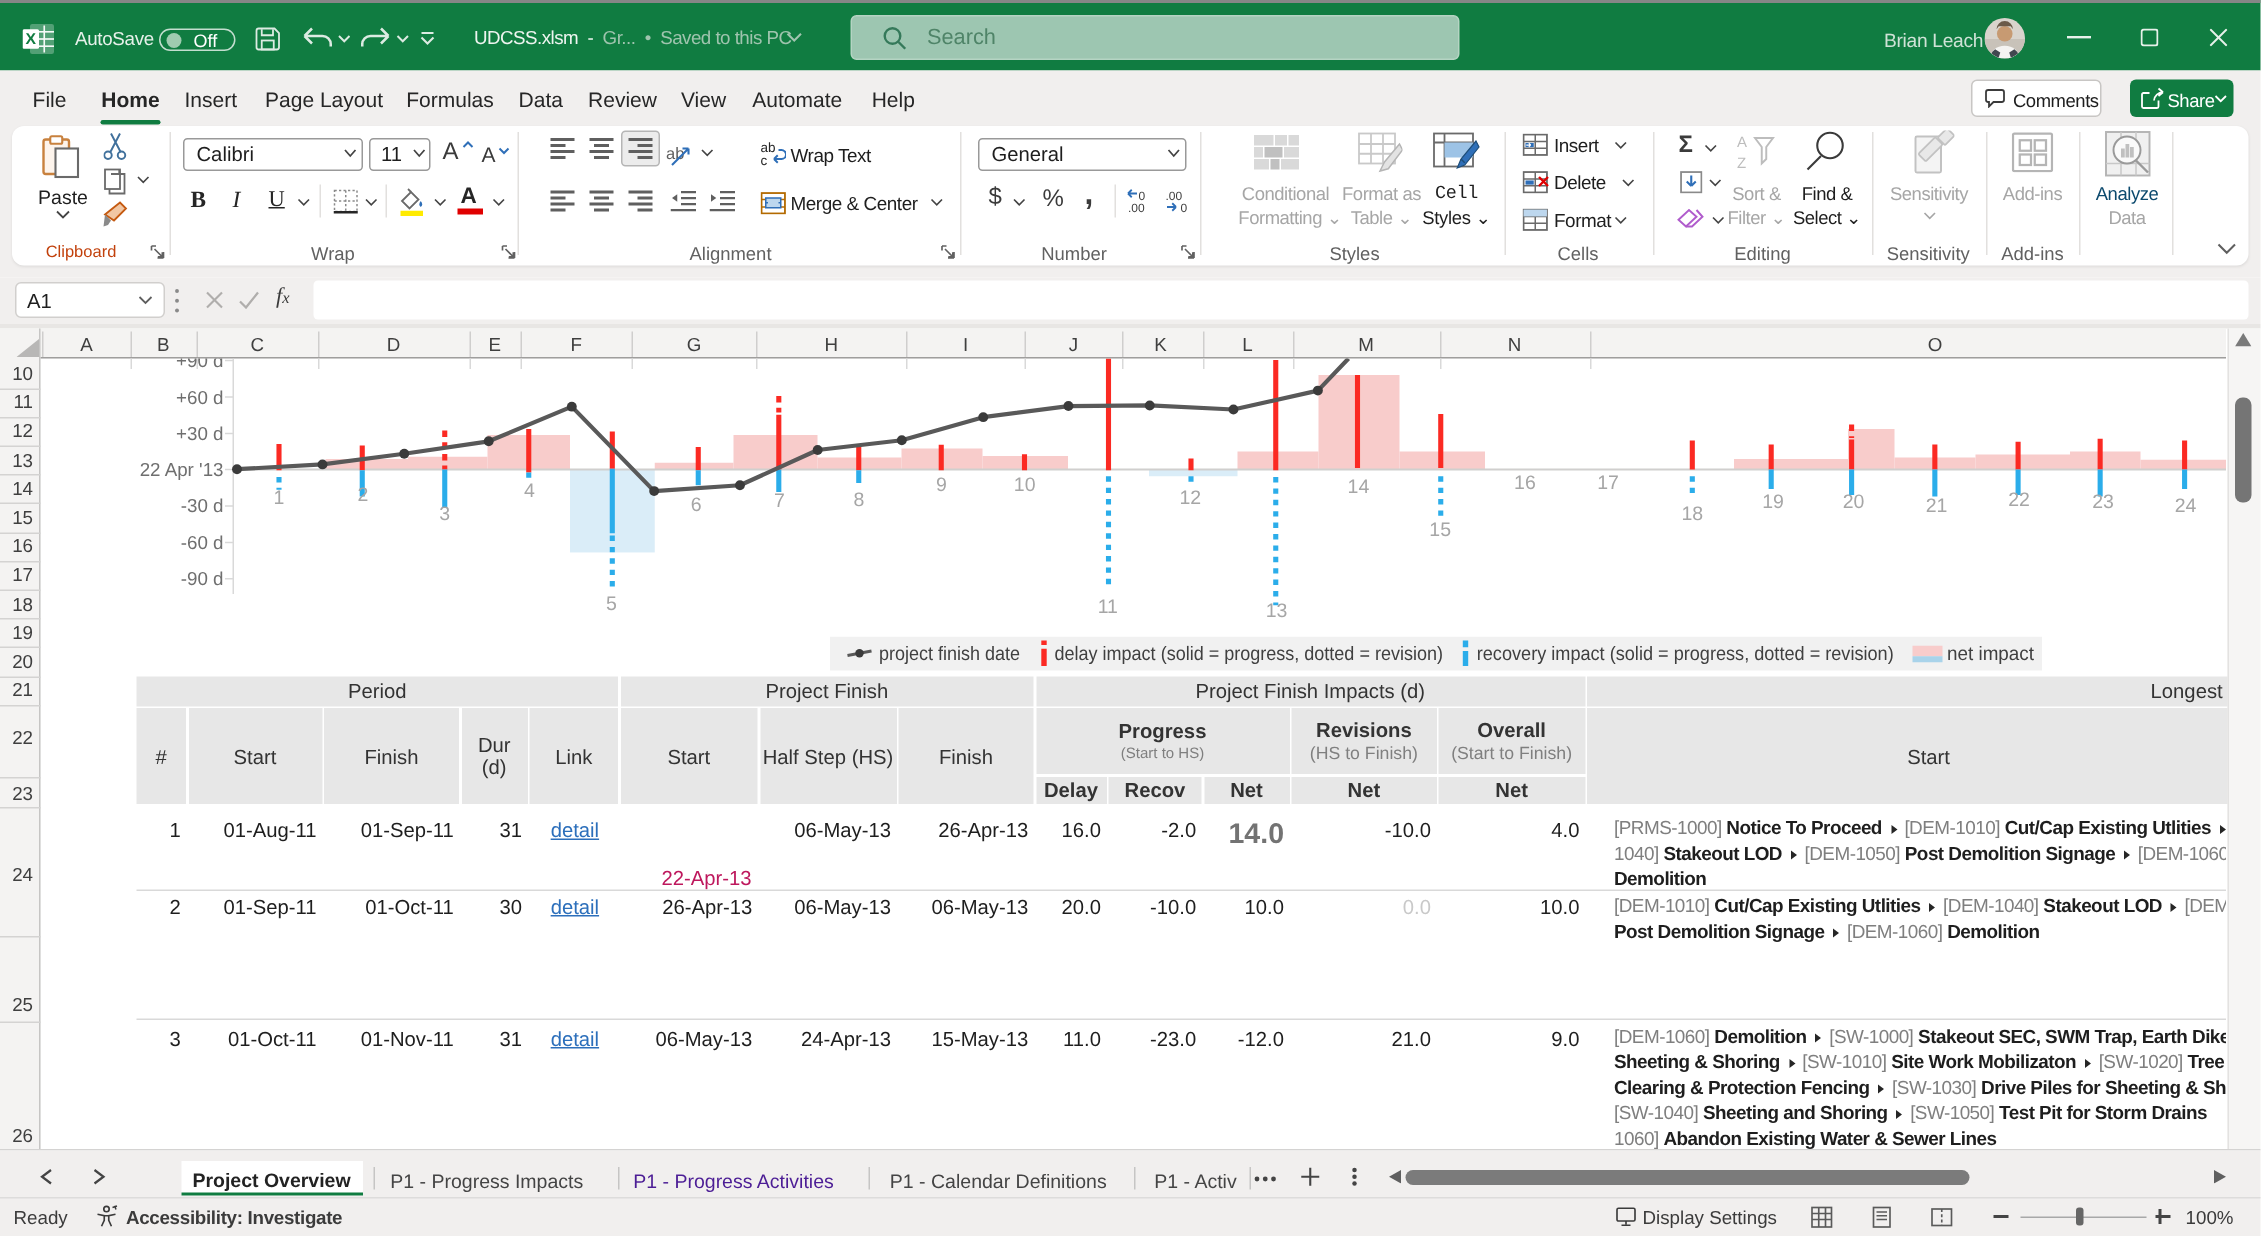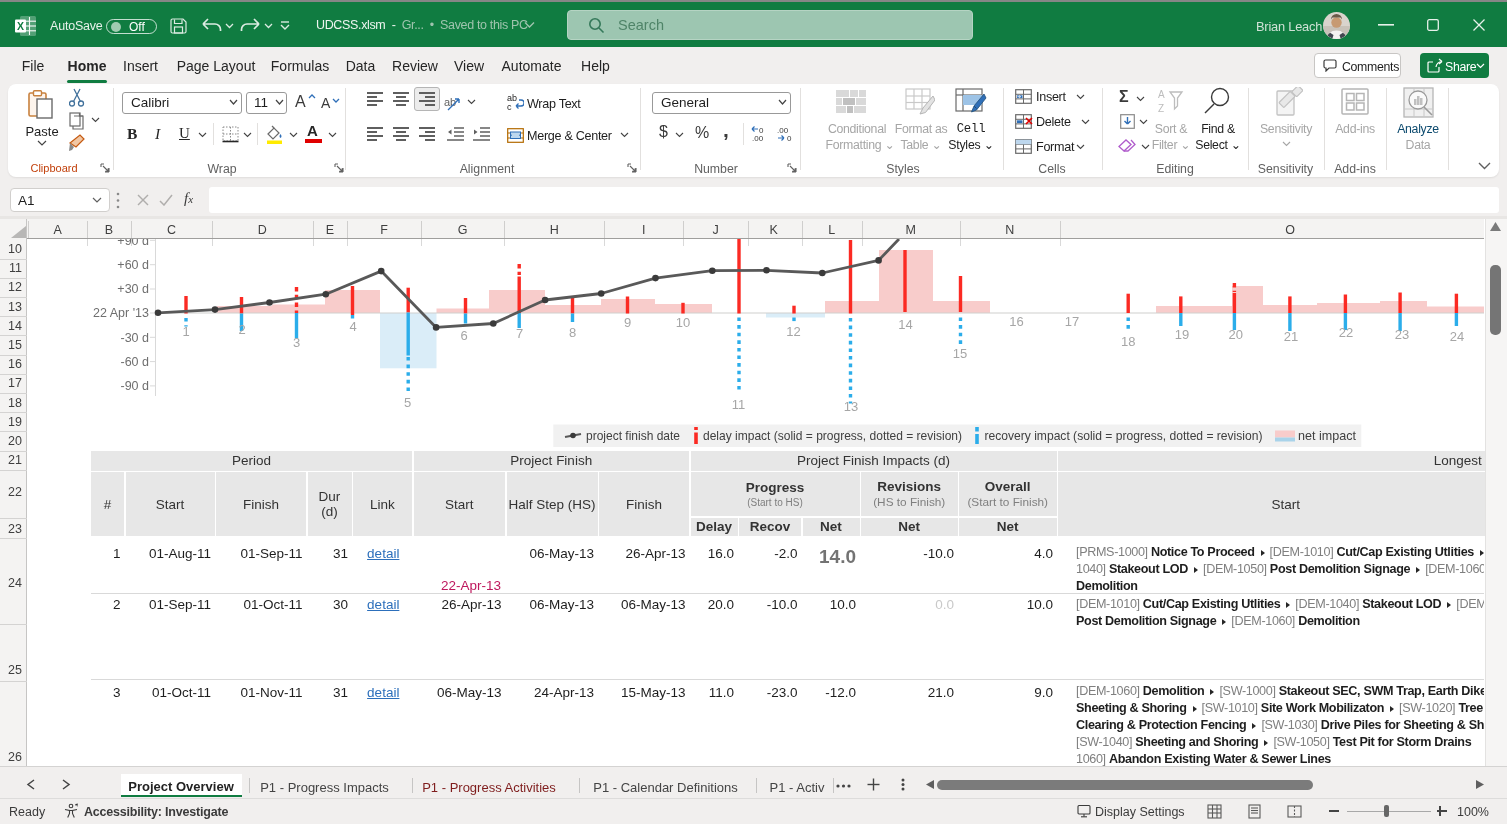--- a/index.html
+++ b/index.html
@@ -783,21 +783,21 @@
 <div class="a" style="left:0;top:766.6px;width:1507px;height:31.4px;background:#f1efee;"></div>
 <svg class="a" style="left:26px;top:779px;" width="10" height="11" viewBox="0 0 10 11" fill="none" stroke="#444" stroke-width="1.5">
     <path d="M8 1 L2 5.5 L8 10"></path>
   </svg>
 <svg class="a" style="left:61px;top:779px;" width="10" height="11" viewBox="0 0 10 11" fill="none" stroke="#444" stroke-width="1.5">
     <path d="M2 1 L8 5.5 L2 10"></path>
   </svg>
 <div class="a" style="left:121px;top:773.6px;width:121px;height:23px;background:#fff;border-bottom:2.5px solid #107C41;"></div>
 <div class="a ct" style="left:181px;top:779px;font-size:13px;font-weight:700;color:#222;">Project Overview</div>
 <div class="a ct" style="left:324.5px;top:779.5px;font-size:13px;color:#444;">P1 - Progress Impacts</div>
-<div class="a ct" style="left:489px;top:779.5px;font-size:13px;color:#7f1d1d;">P1 - Progress Activities</div>
+<div class="a ct" style="left:489px;top:779.5px;font-size:13px;color:#4c1d95;">P1 - Progress Activities</div>
 <div class="a ct" style="left:665.5px;top:779.5px;font-size:13px;color:#444;">P1 - Calendar Definitions</div>
 <div class="a ct" style="left:797px;top:779.5px;font-size:13px;color:#444;">P1 - Activ</div>
 <div class="a" style="left:248.5px;top:778px;width:1px;height:15px;background:#c6c5c4;"></div>
 <div class="a" style="left:412px;top:778px;width:1px;height:15px;background:#c6c5c4;"></div>
 <div class="a" style="left:579px;top:778px;width:1px;height:15px;background:#c6c5c4;"></div>
 <div class="a" style="left:755.5px;top:778px;width:1px;height:15px;background:#c6c5c4;"></div>
 <div class="a" style="left:833px;top:778px;width:1px;height:15px;background:#c6c5c4;"></div>
 <svg class="a" style="left:836px;top:784px;" width="15" height="4" viewBox="0 0 15 4" fill="#444">
     <circle cx="2" cy="2" r="1.6"></circle>
     <circle cx="7.5" cy="2" r="1.6"></circle>

